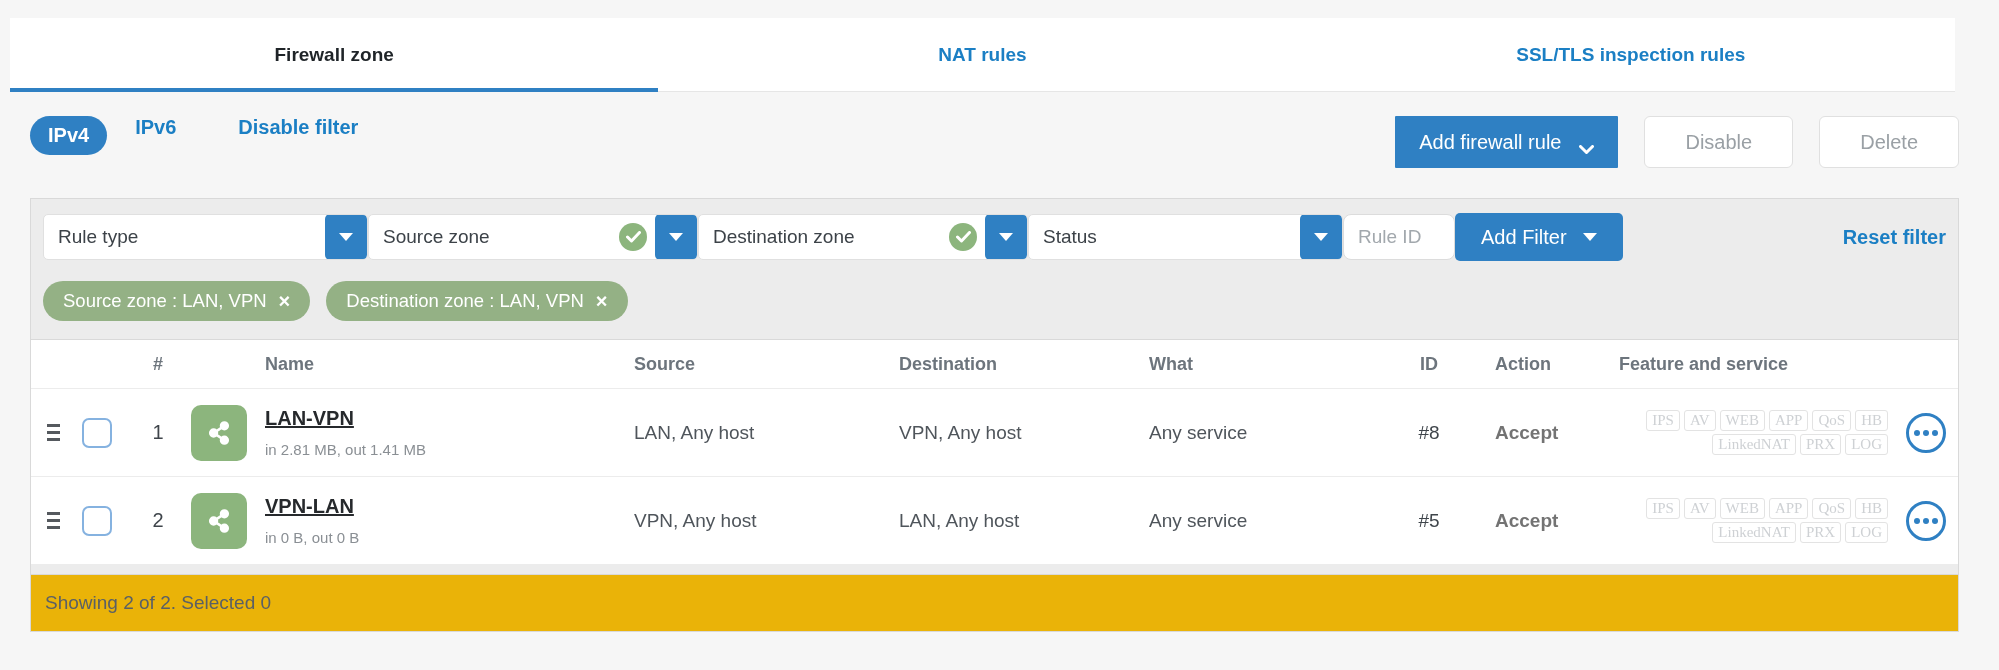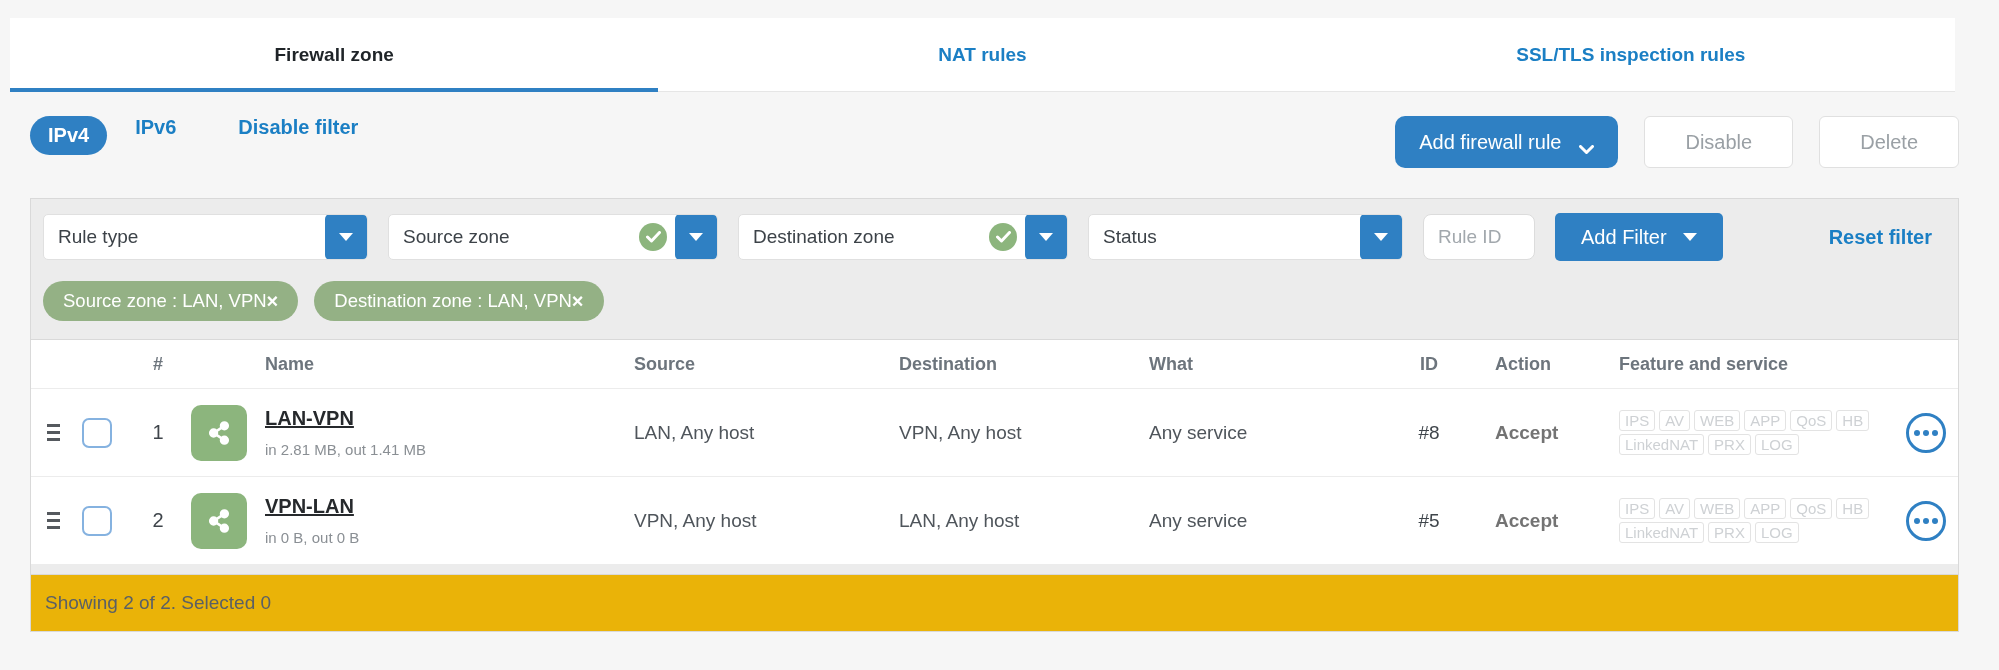--- a/index.html
+++ b/index.html
@@ -33,40 +33,40 @@
   }
   .pill-toggle {
     background:#2f80c3; color:#fff; font-weight:700; font-size:20px;
     border:none; border-radius:999px; padding:8px 18px; cursor:pointer;
   }
   .link-strong { color:#1b7fc4; font-weight:700; font-size:20px; cursor:pointer; text-decoration:none; }
   .ipv6-link { margin-left:28px; }
   .disable-filter-link { margin-left:62px; }
   .toolbar-spacer { flex:1; }
   .btn-primary {
-    background:#2f80c3; color:#fff; border:none; border-radius:10px;
+    background:#2f80c3; color:#fff; border:none; border-radius:1px;
     font-size:20px; font-weight:400; padding:0 24px; height:52px;
     display:flex; align-items:center; gap:18px; cursor:pointer;
   }
   .btn-primary .chev {
     width:15px; height:10px; display:inline-block;
   }
   .btn-ghost {
     background:#fff; color:#9aa0a5; border:1px solid #e0e0e0; border-radius:6px;
     font-size:20px; padding:0 40px; height:52px; margin-left:26px; cursor:pointer;
   }
 
   
   .panel {
     position:absolute; top:198px; left:30px; right:40px; bottom:38px;
     background:#ececec; border:1px solid #d9d9d9;
     display:flex; flex-direction:column;
   }
   .filter-row {
-    display:flex; align-items:center; padding:14px 12px 10px 12px; gap:20px;
+    display:flex; align-items:center; padding:14px 12px 10px 12px; 
   }
   .combo {
     height:46px; display:flex; align-items:center; background:#fff;
     border:1px solid #e0e0e0; border-radius:5px; overflow:hidden; cursor:pointer;
   }
   .combo-label { flex:1; padding:0 14px; font-size:19px; color:#3c4248; }
   .check-badge {
     width:28px; height:28px; border-radius:50%; background:#8cb57d;
     display:flex; align-items:center; justify-content:center; margin-right:8px; flex:none;
   }
@@ -81,27 +81,27 @@
   .rule-id-input {
     width:112px; height:46px; border:1px solid #dcdcdc; border-radius:8px;
     background:#fff; font-size:19px; color:#701a75; padding:0 14px; outline:none;
     font-family:"Liberation Sans", sans-serif;
   }
   .rule-id-input::placeholder { color:#a2a8ad; }
   .btn-add-filter {
     background:#2f80c3; color:#fff; border:none; border-radius:5px;
     height:48px; padding:0 26px; font-size:20px; display:flex; align-items:center; gap:16px; cursor:pointer;
   }
-  .reset-filter { margin-left:auto; margin-right:14px; font-size:20px; }
+  .reset-filter { margin-left:auto; font-size:20px; }
 
   
   .chips-row { display:flex; gap:16px; padding:10px 12px 18px 12px; }
   .chip {
     background:#94b185; color:#fff; border-radius:999px;
-    padding:9px 20px; font-size:18.5px; display:flex; align-items:center; gap:0;
+    padding:9px 20px; font-size:18.5px; display:flex; align-items:center; gap:12px;
   }
   .chip-close { font-weight:700; font-size:20px; line-height:1; cursor:pointer; }
 
   
   .table { background:#fff; border-top:1px solid #d9d9d9; }
   .tr {
     display:grid;
     grid-template-columns: 38px 56px 66px 74px minmax(0,1fr) 265px 250px 242px 76px 127px 300px 64px;
     align-items:center;
   }
@@ -125,21 +125,21 @@
   }
   .name-cell { padding-right:12px; }
   .rule-name {
     font-size:20px; font-weight:700; color:#26292c; text-decoration:underline; cursor:pointer; display:inline-block;
   }
   .rule-traffic { font-size:15px; color:#8a8f94; margin-top:11px; }
   .td-text { font-size:19px; color:#4f555b; }
   .td-id { font-size:19px; color:#3f454b; text-align:center; }
   .td-action { font-size:19px; font-weight:700; color:#737373; }
 
-  .features { display:flex; flex-direction:column; gap:3px; padding-right:6px; }
+  .features { display:flex; flex-direction:column; align-items:flex-end; gap:3px; padding-right:6px;font-family:Liberation Serif, serif; }
   .feat-line { display:flex; gap:4px; }
   .badge {
     border:1px solid #e3e3e3; border-radius:3px; color:#ced1d4;
     font-size:15px; padding:1px 5px; background:#fff; white-space:nowrap;
   }
   .more-btn {
     width:40px; height:40px; border-radius:50%; border:3px solid #2f80c3; background:#fff;
     display:flex; align-items:center; justify-content:center; gap:3px; cursor:pointer; margin:0 auto;
   }
   .more-btn i { width:6px; height:6px; border-radius:50%; background:#2f80c3; display:block; }

